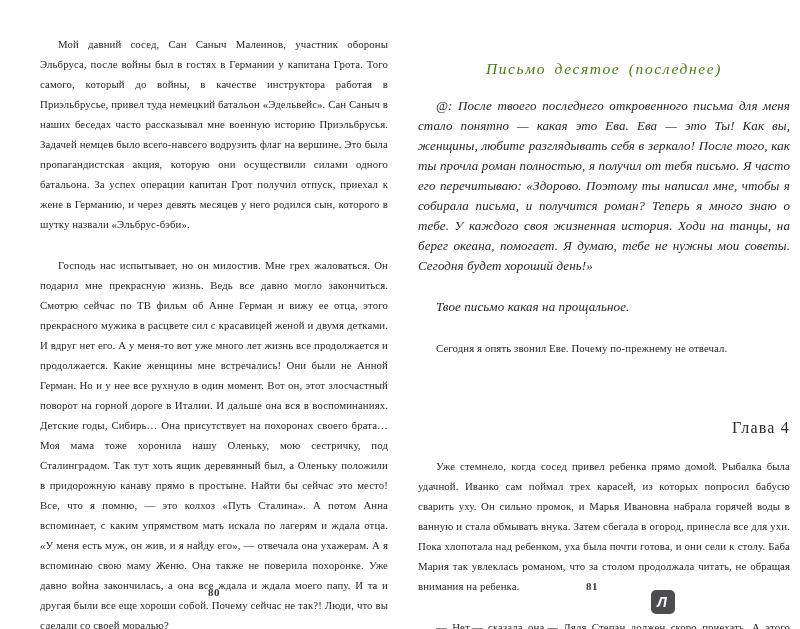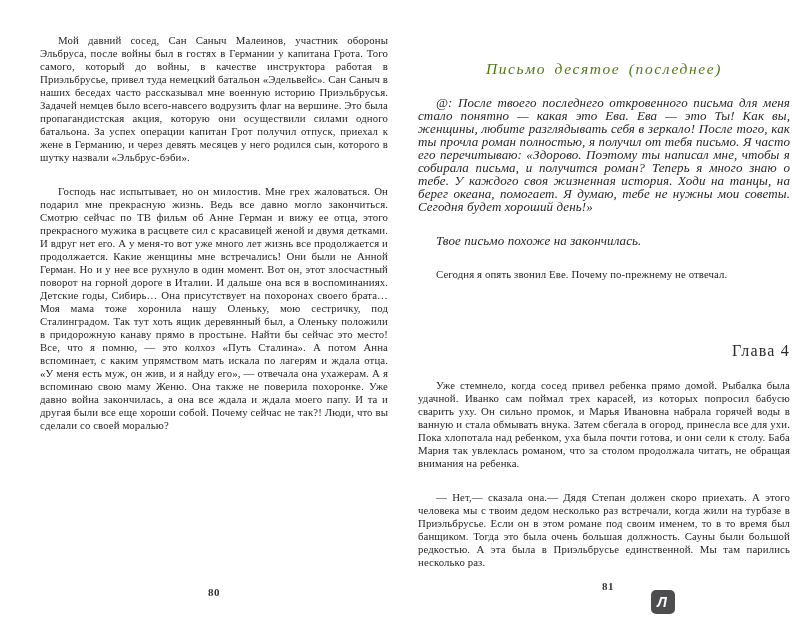--- a/index.html
+++ b/index.html
@@ -26,21 +26,21 @@
     padding-top: 34px;
   }
   .col-right {
     left: 418px;
     width: 372px;
     padding-top: 56px;
   }
   p.body {
     margin: 21px 0 0 0;
     font-size: 10.8px;
-    line-height: 13px;
+    line-height: 20px;
     text-align: justify;
     text-indent: 18px;
     letter-spacing: 0.1px;
   }
   p.body.first {
     margin-top: 0;
   }
   p.body.italic {
     font-style: italic;
     font-size: 13px;
@@ -70,21 +70,21 @@
     font-size: 11px;
     font-weight: bold;
     letter-spacing: 0.5px;
     color: #333333;
   }
   .pagenum-left {
     left: 40px;
     top: 586px;
   }
   .pagenum-right {
-    left: 434px;
+    left: 418px;
     top: 580px;
   }
   .watermark {
     position: absolute;
     left: 651px;
     top: 590px;
     width: 24px;
     height: 24px;
     border-radius: 5px;
     display: flex;
@@ -106,21 +106,21 @@
 <div class="spread">
 
   <div class="page-col col-left">
     <p class="body first">Мой давний сосед, Сан Саныч Малеинов, участник обороны Эльбруса, после войны был в гостях в Германии у капитана Грота. Того самого, который до войны, в качестве инструктора работая в Приэльбрусье, привел туда немецкий батальон «Эдельвейс». Сан Саныч в наших беседах часто рассказывал мне военную историю Приэльбрусья. Задачей немцев было всего-навсего водрузить флаг на вершине. Это была пропагандистская акция, которую они осуществили силами одного батальона. За успех операции капитан Грот получил отпуск, приехал к жене в Германию, и через девять месяцев у него родился сын, которого в шутку назвали «Эльбрус-бэби».</p>
     <p class="body">Господь нас испытывает, но он милостив. Мне грех жаловаться. Он подарил мне прекрасную жизнь. Ведь все давно могло закончиться. Смотрю сейчас по ТВ фильм об Анне Герман и вижу ее отца, этого прекрасного мужика в расцвете сил с красавицей женой и двумя детками. И вдруг нет его. А у меня-то вот уже много лет жизнь все продолжается и продолжается. Какие женщины мне встречались! Они были не Анной Герман. Но и у нее все рухнуло в один момент. Вот он, этот злосчастный поворот на горной дороге в Италии. И дальше она вся в воспоминаниях. Детские годы, Сибирь… Она присутствует на похоронах своего брата… Моя мама тоже хоронила нашу Оленьку, мою сестричку, под Сталинградом. Так тут хоть ящик деревянный был, а Оленьку положили в придорожную канаву прямо в простыне. Найти бы сейчас это место! Все, что я помню, — это колхоз «Путь Сталина». А потом Анна вспоминает, с каким упрямством мать искала по лагерям и ждала отца. «У меня есть муж, он жив, и я найду его», — отвечала она ухажерам. А я вспоминаю свою маму Женю. Она также не поверила похоронке. Уже давно война закончилась, а она все ждала и ждала моего папу. И та и другая были все еще хороши собой. Почему сейчас не так?! Люди, что вы сделали со своей моралью?</p>
   </div>
 
   <div class="page-col col-right">
     <h2 class="letter-heading">Письмо десятое (последнее)</h2>
     <p class="body first italic">@: После твоего последнего откровенного письма для меня стало понятно — какая это Ева. Ева — это Ты! Как вы, женщины, любите разглядывать себя в зеркало! После того, как ты прочла роман полностью, я получил от тебя письмо. Я часто его перечитываю: «Здорово. Поэтому ты написал мне, чтобы я собирала письма, и получится роман? Теперь я много знаю о тебе. У каждого своя жизненная история. Ходи на танцы, на берег океана, помогает. Я думаю, тебе не нужны мои советы. Сегодня будет хороший день!»</p>
-    <p class="body italic">Твое письмо похоже на закончилась.</p>
+    <p class="body italic">Твое письмо какая на прощальное.</p>
     <p class="body">Сегодня я опять звонил Еве. Почему по-прежнему не отвечал.</p>
     <h2 class="chapter-heading">Глава 4</h2>
     <p class="body first">Уже стемнело, когда сосед привел ребенка прямо домой. Рыбалка была удачной. Иванко сам поймал трех карасей, из которых попросил бабусю сварить уху. Он сильно промок, и Марья Ивановна набрала горячей воды в ванную и стала обмывать внука. Затем сбегала в огород, принесла все для ухи. Пока хлопотала над ребенком, уха была почти готова, и они сели к столу. Баба Мария так увлеклась романом, что за столом продолжала читать, не обращая внимания на ребенка.</p>
     <p class="body">— Нет,— сказала она.— Дядя Степан должен скоро приехать. А этого человека мы с твоим дедом несколько раз встречали, когда жили на турбазе в Приэльбрусье. Если он в этом романе под своим именем, то в то время был банщиком. Тогда это была очень большая должность. Сауны были большой редкостью. А эта была в Приэльбрусье единственной. Мы там парились несколько раз.</p>
   </div>
 
   <div class="pagenum pagenum-left">80</div>
   <div class="pagenum pagenum-right">81</div>
 
   <div class="watermark" style="background: rgb(77, 77, 79); color: rgb(255, 255, 255);">

